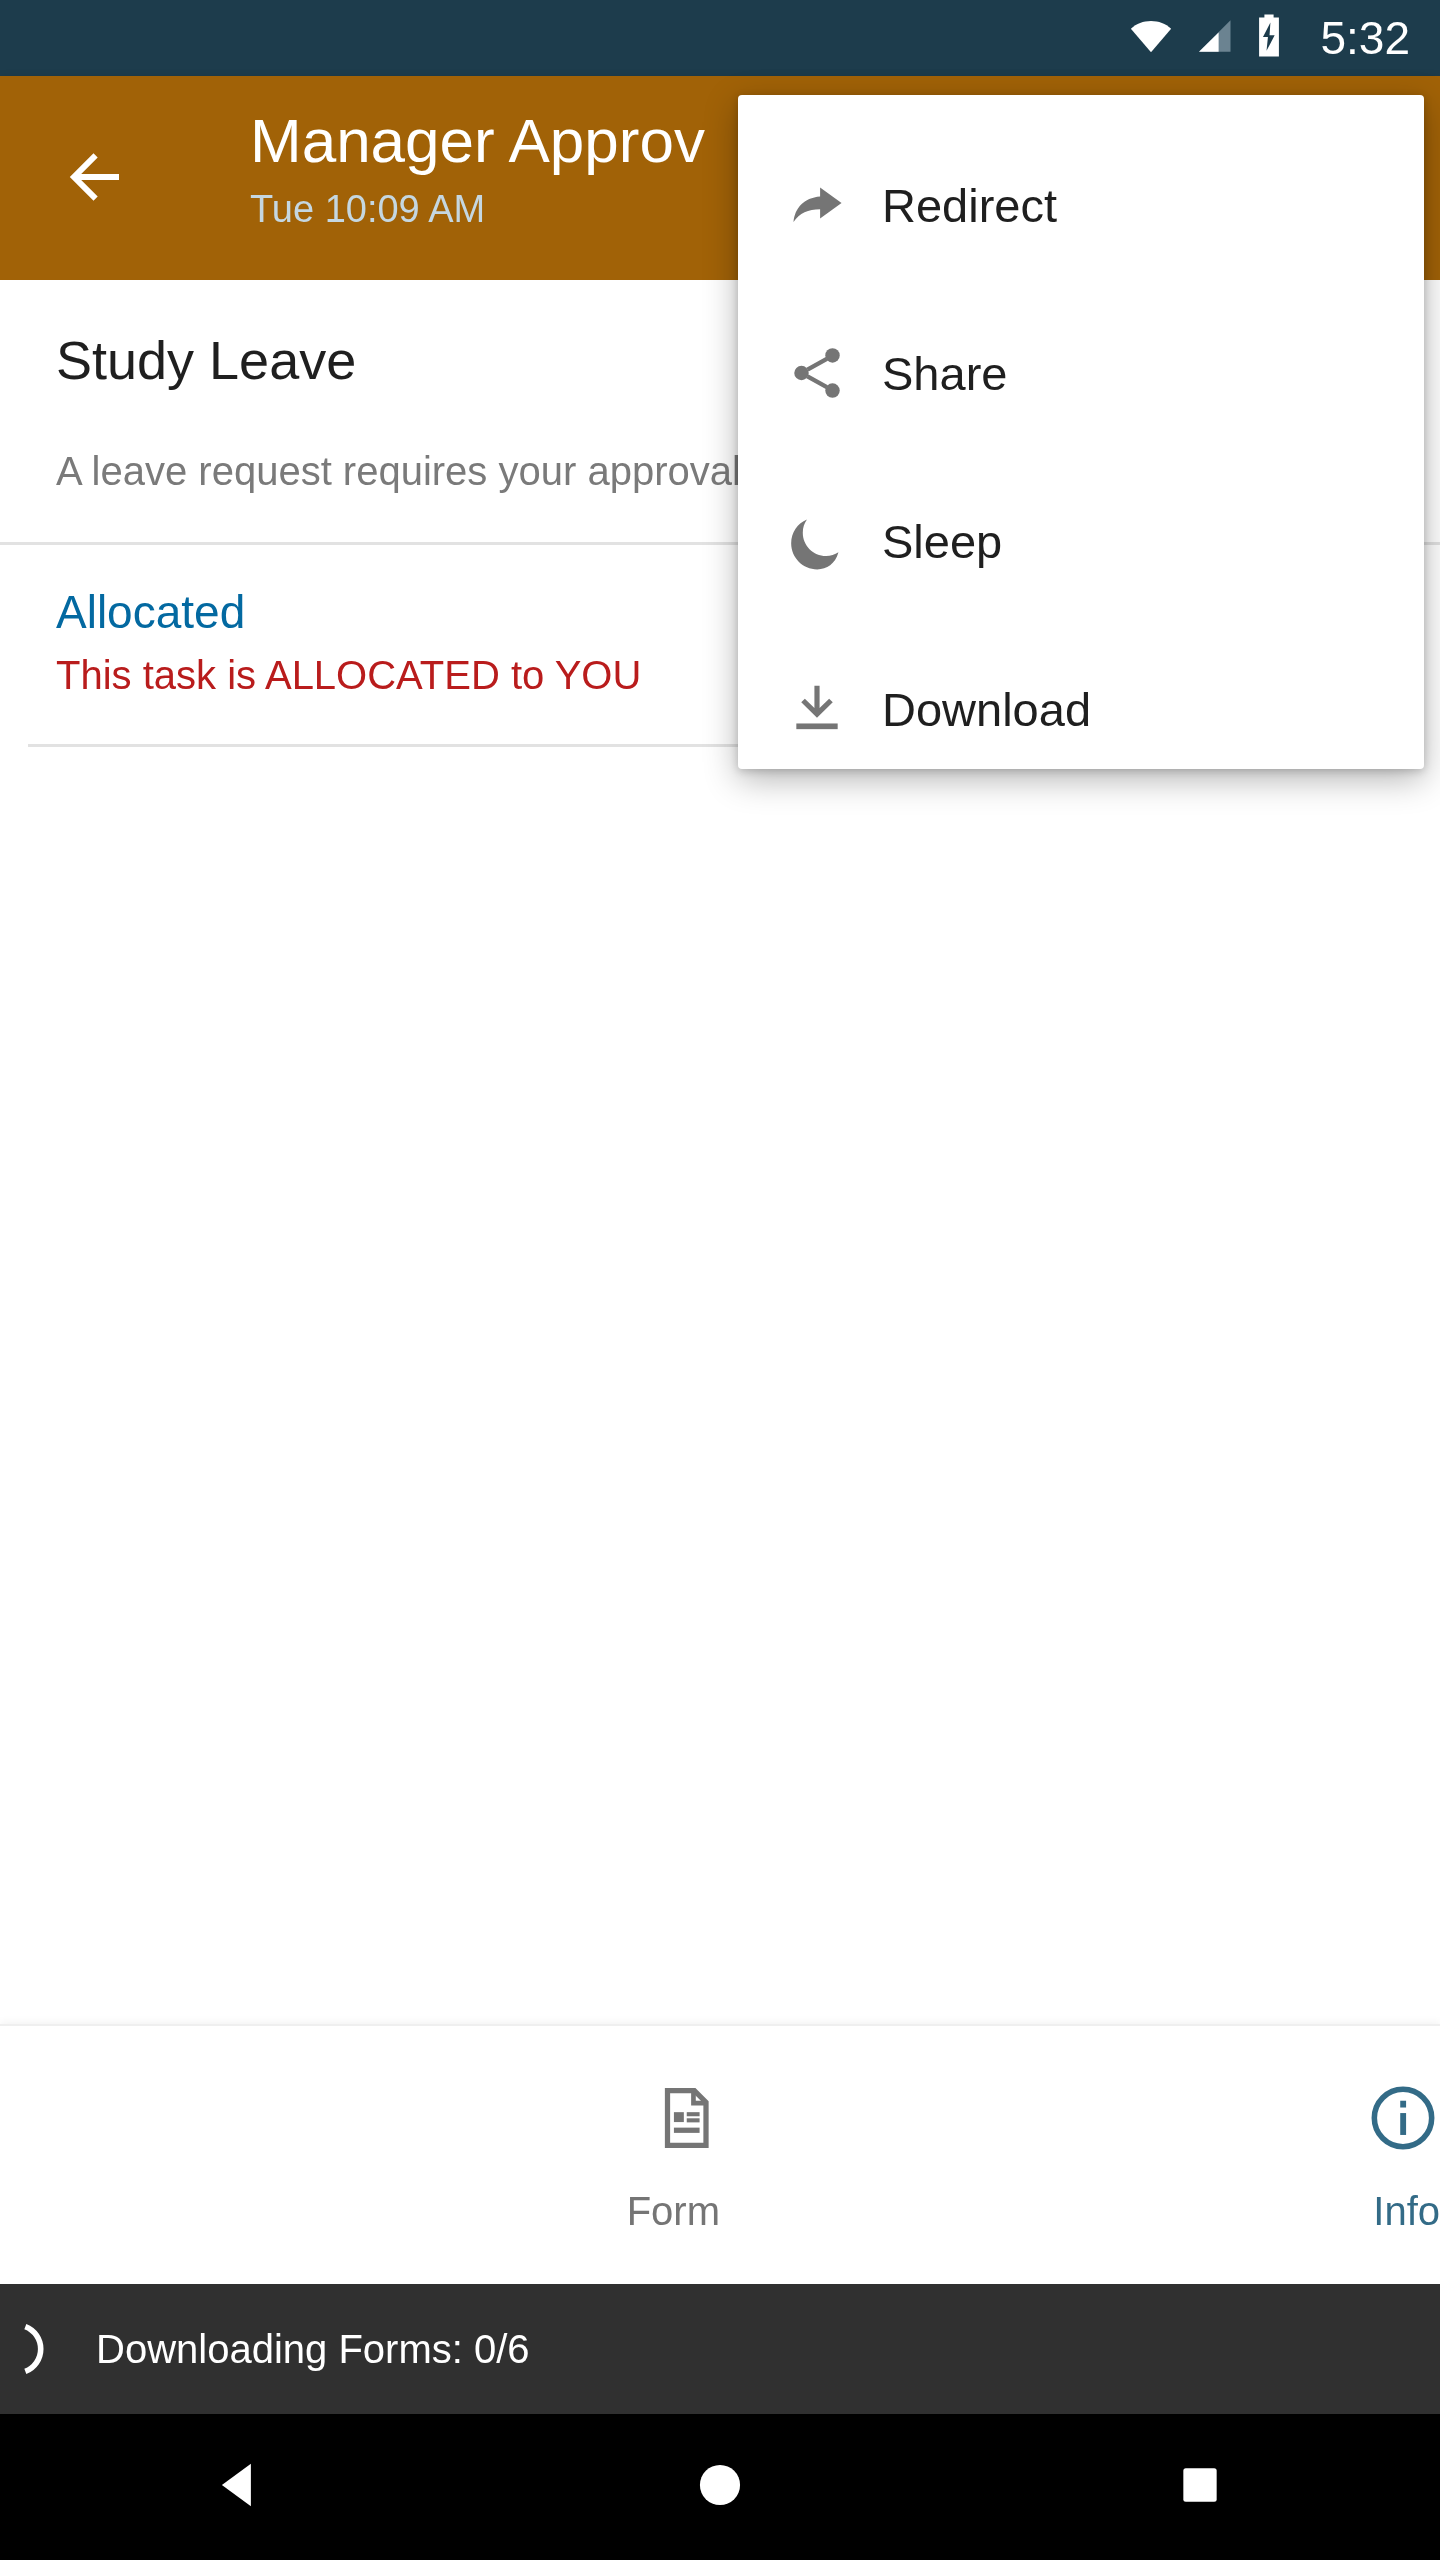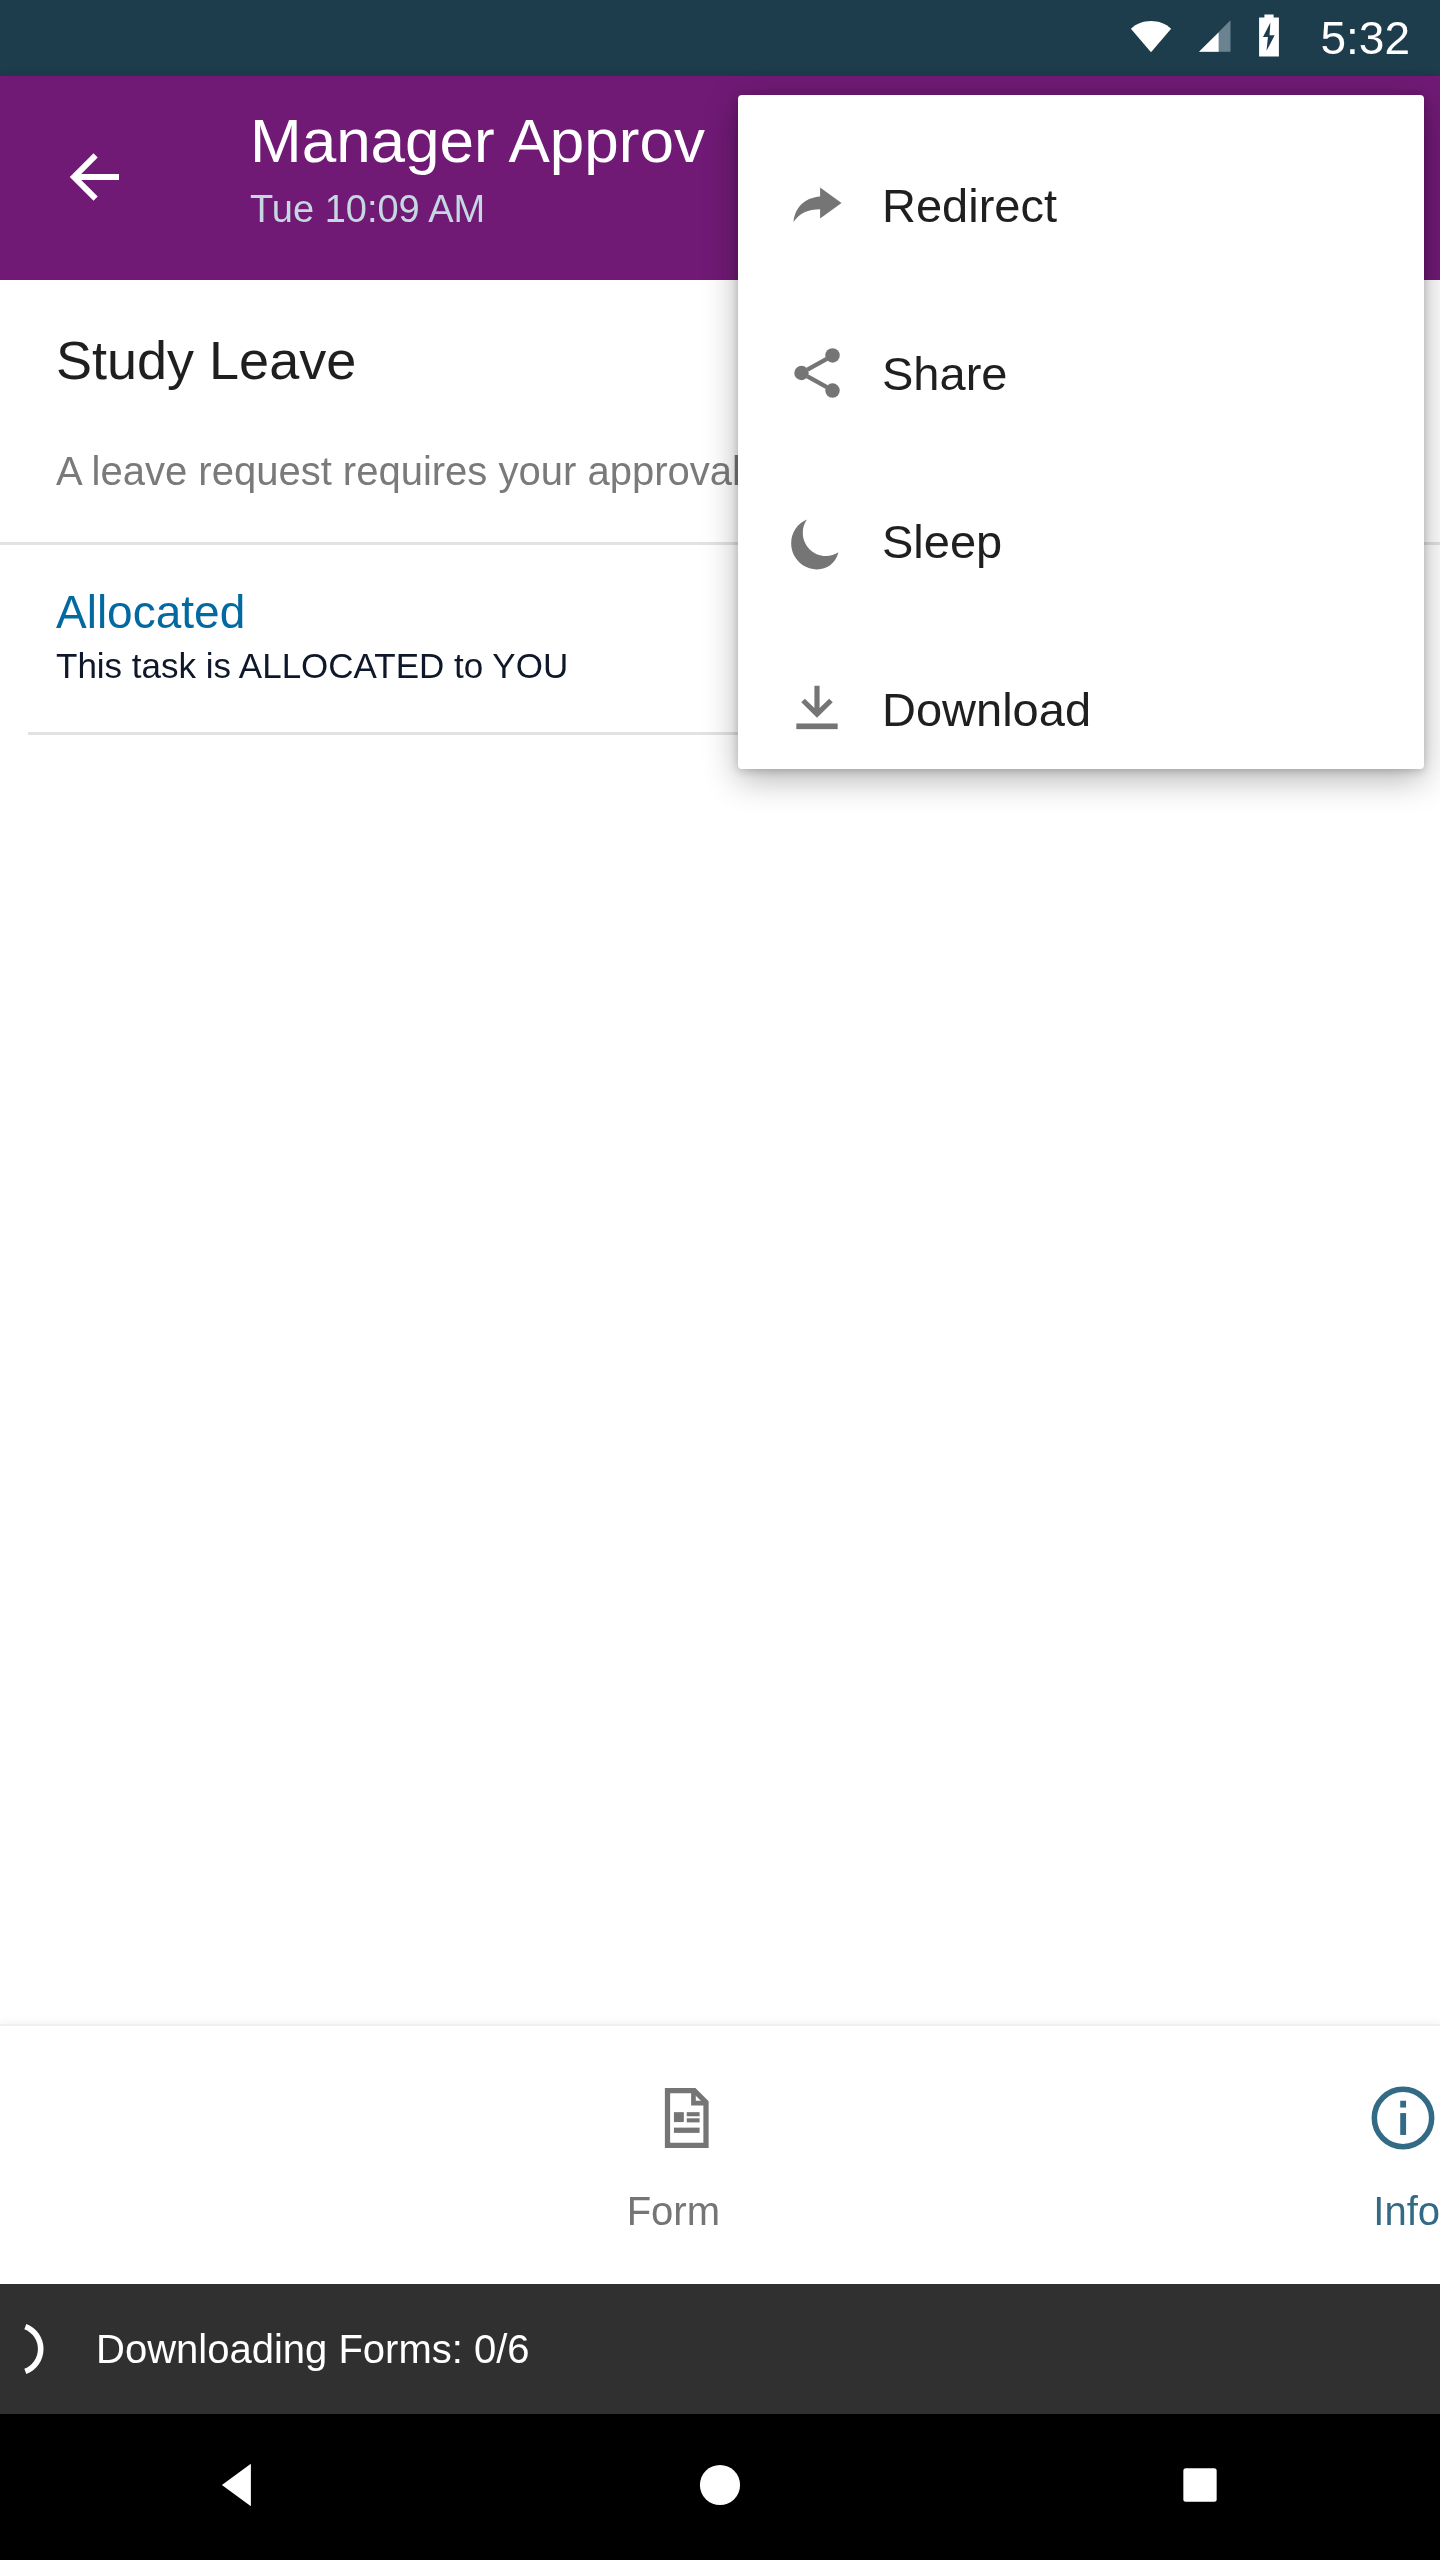--- a/index.html
+++ b/index.html
@@ -21,21 +21,21 @@
   .status-icons { display:flex; align-items:center; gap:18px; }
   .sb-icon { display:block; }
   .status-time {
     color:#ffffff; font-size:46px; letter-spacing:0px;
     margin-left:16px; line-height:1;
   }
 
   
   .app-bar {
     position:absolute; left:0; top:76px; width:1440px; height:204px;
-    background:#701a75;
+    background:#a16207;
     box-shadow:0 4px 10px rgba(0,0,0,0.22);
   }
   .back-btn {
     position:absolute; left:52px; top:60px;
     width:86px; height:86px;
     display:flex; align-items:center; justify-content:center;
   }
   .appbar-texts {
     position:absolute; left:250px; top:24px; right:0;
     overflow:hidden; white-space:nowrap;
@@ -57,21 +57,21 @@
   .request-desc {
     margin-top:52px; font-size:40px; color:#7a7a7a; line-height:1.32;
     max-width:1330px;
   }
 
   .divider-full { height:3px; background:#e2e2e2; width:100%; }
   .divider-inset { height:3px; background:#e2e2e2; margin:0 28px; }
 
   .section-status { padding:40px 56px 44px 56px; position:relative; }
   .status-title { font-size:46px; color:#0369a1; line-height:1.2; }
-  .status-sub { margin-top:4px; font-size:35px; color:#0f172a; line-height:1.25; }
+  .status-sub { margin-top:10px; font-size:40px; color:#b91c1c; line-height:1.25; }
 
   .status-avatar {
     position:absolute; right:58px; top:14px;
     width:108px; height:108px; border-radius:50%;
     background:#1e88e5;
     box-shadow:0 3px 6px rgba(0,0,0,0.30);
   }
 
   
   .menu-popup {

